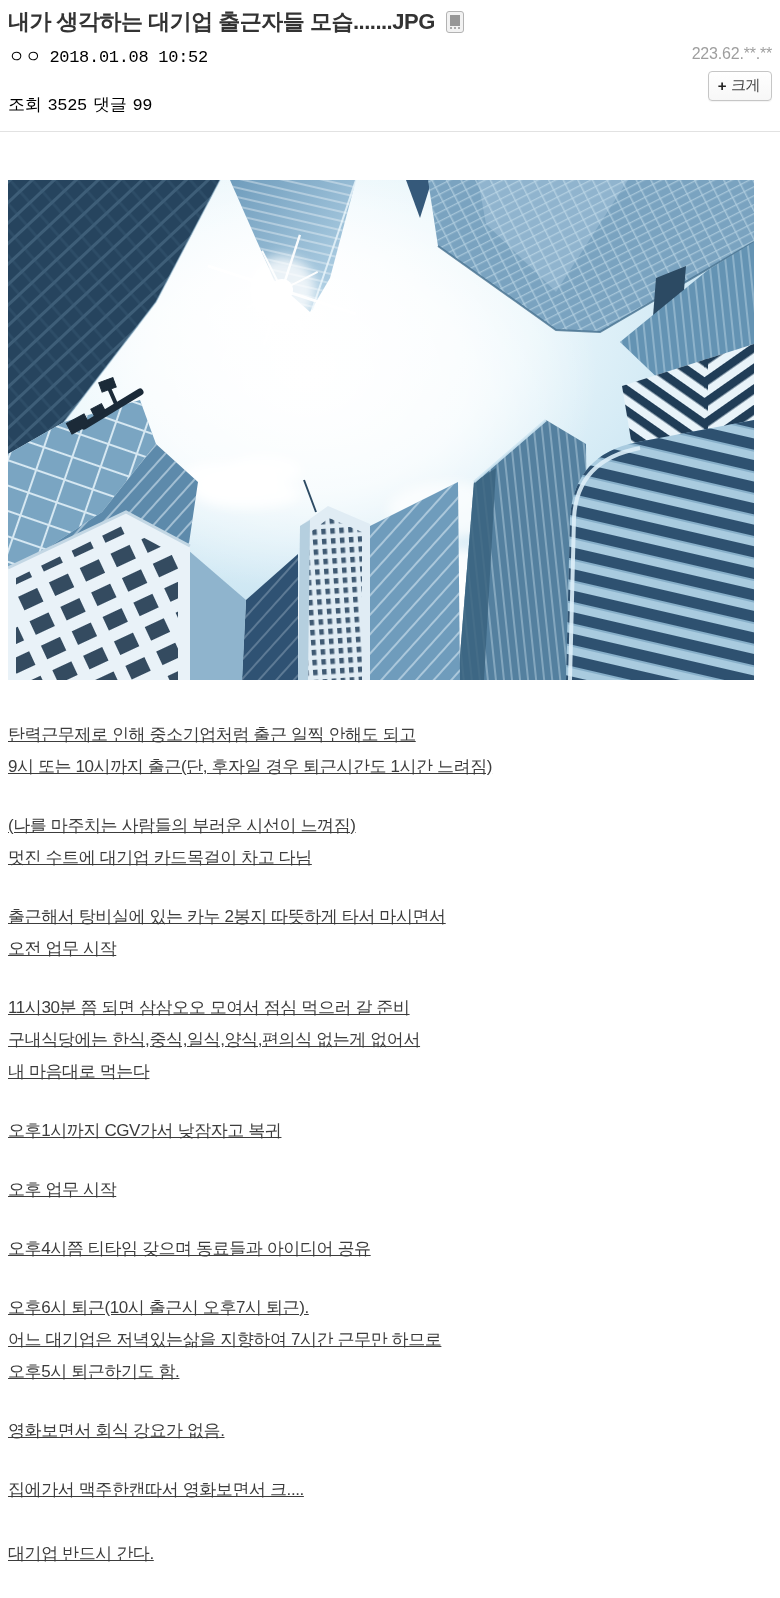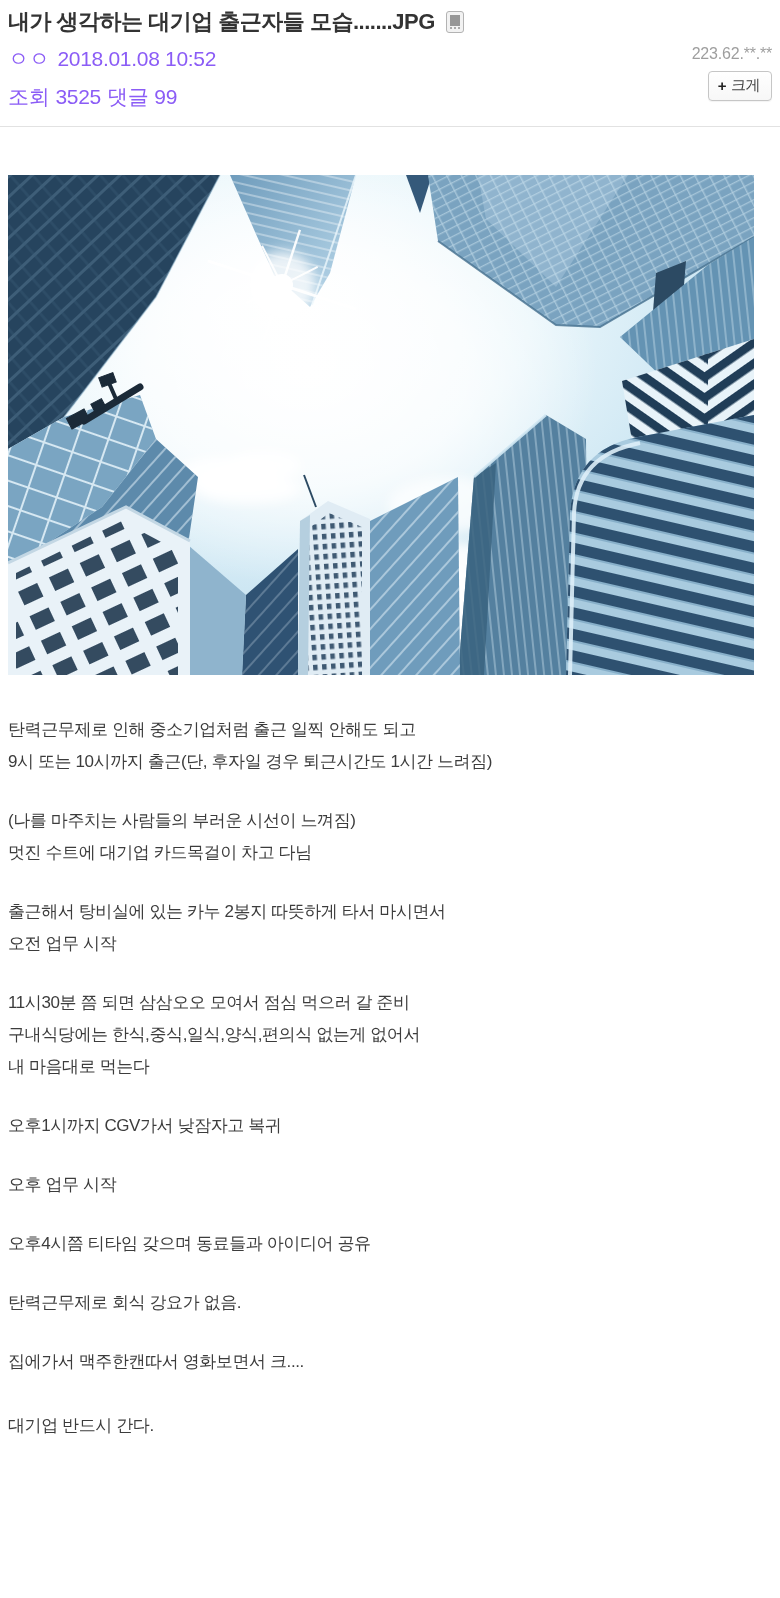--- a/index.html
+++ b/index.html
@@ -21,42 +21,42 @@
     border:1px solid #b3b3b3;border-radius:3px;background:#f2f2f2;position:relative;flex:0 0 auto;
   }
   .file-icon::before{
     content:"";position:absolute;left:3px;top:3px;width:10px;height:11px;background:#969696;
   }
   .file-icon::after{
     content:"";position:absolute;left:3px;bottom:3px;width:10px;height:2px;
     background:repeating-linear-gradient(90deg,#a9a9a9 0 2px,transparent 2px 4px);
   }
   .meta{display:flex;justify-content:space-between;margin-top:9px;}
-  .meta-left{color:#8b5cf6;font-size:21px;letter-spacing:-0.3px;}
+  .meta-left{color:#000000;font-size:17px;letter-spacing:-0.3px;font-family:Liberation Mono, monospace;}
   .meta-line1 span{margin-right:8px;}
-  .meta-line2{margin-top:10px;}
+  .meta-line2{margin-top:25px;}
   .meta-line2 span{margin-right:6px;}
   .meta-right{text-align:right;}
   .ip{color:#9e9e9e;font-size:16px;letter-spacing:-0.2px;}
   .enlarge-btn{
     margin-top:8px;display:inline-flex;align-items:center;gap:5px;
     font-family:inherit;font-size:15px;color:#3f3f3f;letter-spacing:-0.5px;
     background:linear-gradient(#ffffff,#f7f7f7);
     border:1px solid #c6c6c6;border-radius:4px;padding:4px 11px 5px 9px;cursor:pointer;
     box-shadow:0 1px 1px rgba(0,0,0,0.05);
   }
   .enlarge-btn .plus{font-weight:700;color:#222;font-size:15px;}
   .divider{border:none;border-top:1px solid #e2e2e2;margin:15px -8px 0 -8px;}
 
   
   .photo-wrap{margin-top:48px;width:746px;line-height:0;}
   .photo-wrap svg{display:block;}
 
   
-  .post-body{margin-top:39px;font-size:17px;color:#3c3c3c;letter-spacing:-0.4px;}
+  .post-body{margin-top:39px;font-size:17px;color:#3c3c3c;letter-spacing:-0.4px;text-decoration:underline;}
   .para{margin:0 0 27px 0;}
   .para .line{line-height:32px;min-height:32px;white-space:pre-wrap;}
   .para-last{margin-top:32px;}
 </style>
 </head>
 <body>
 
 <div class="page">
 
   <div class="header">
@@ -290,21 +290,26 @@
     <div class="para">
       <div class="line">오후1시까지 CGV가서 낮잠자고 복귀</div>
     </div>
     <div class="para">
       <div class="line">오후 업무 시작</div>
     </div>
     <div class="para">
       <div class="line">오후4시쯤 티타임 갖으며 동료들과 아이디어 공유</div>
     </div>
     <div class="para">
-      <div class="line">탄력근무제로 회식 강요가 없음.</div>
+      <div class="line">오후6시 퇴근(10시 출근시 오후7시 퇴근).</div>
+      <div class="line">어느 대기업은 저녁있는삶을 지향하여 7시간 근무만 하므로</div>
+      <div class="line">오후5시 퇴근하기도 함.</div>
+    </div>
+    <div class="para">
+      <div class="line">영화보면서 회식 강요가 없음.</div>
     </div>
     <div class="para">
       <div class="line">집에가서 맥주한캔따서 영화보면서 크....</div>
     </div>
     <div class="para para-last">
       <div class="line">대기업 반드시 간다.</div>
     </div>
   </div>
 
 </div>

